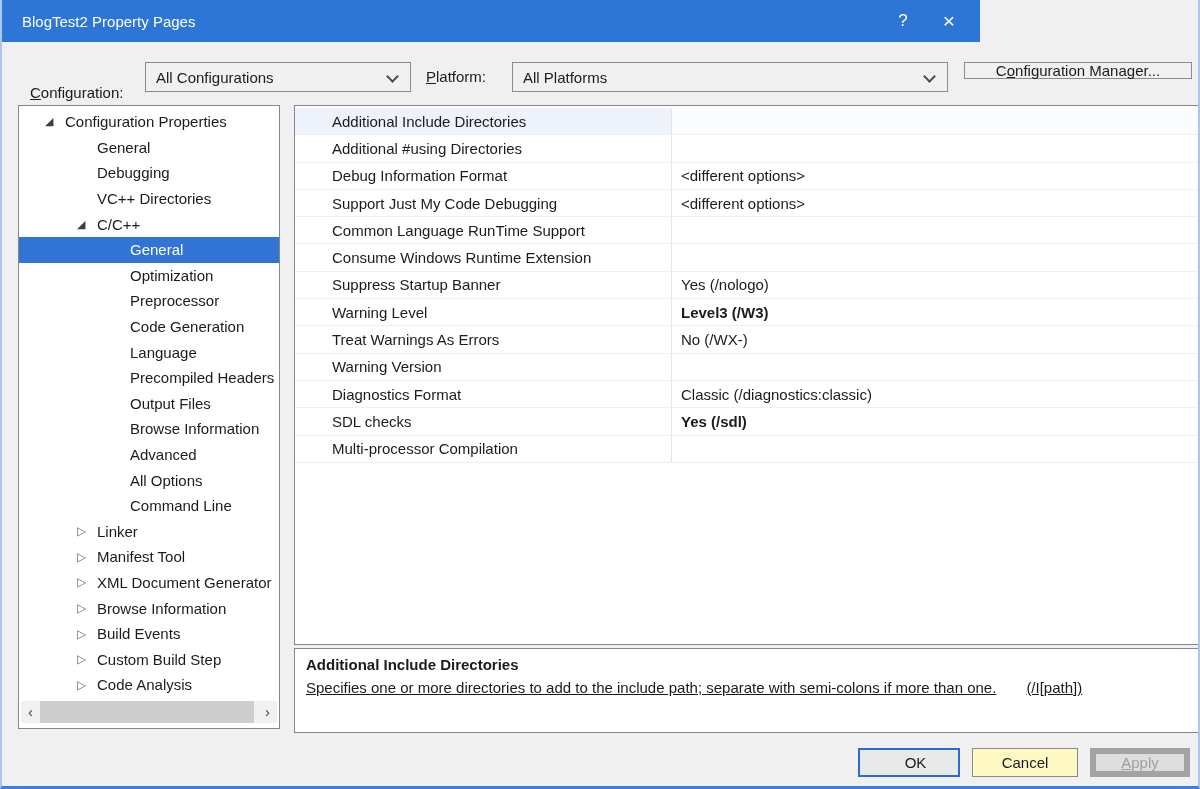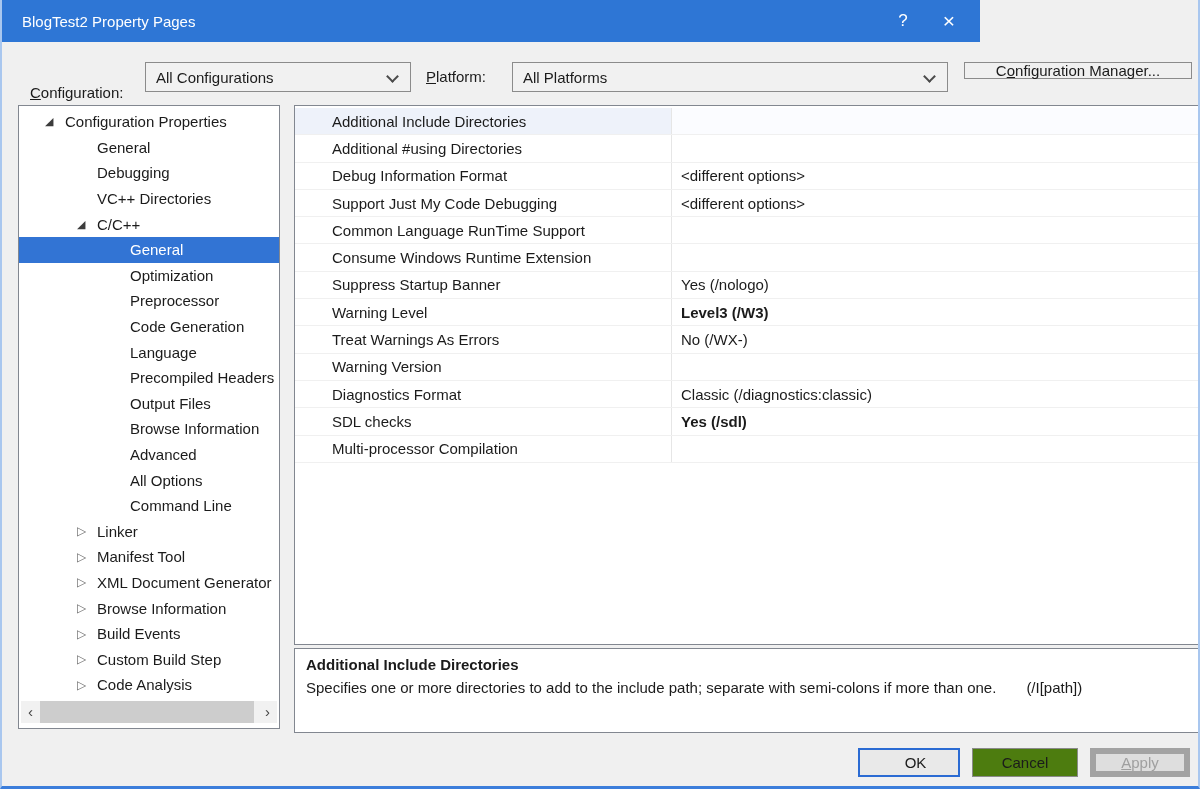--- a/index.html
+++ b/index.html
@@ -62,26 +62,26 @@
   .prop-value{flex:1;padding-left:9px;display:flex;align-items:center;}
   .prop-row.sel .prop-name{background:#eef2fa;}
   .prop-row.sel .prop-value{background:#fbfcff;}
   .prop-value.bold{font-weight:bold;}
   
   .desc-panel{
     position:absolute;left:292px;top:648px;width:905px;height:85px;
     background:#ffffff;border:1px solid #828790;padding:7px 11px;
   }
   .desc-title{font-weight:bold;}
-  .desc-body{margin-top:6px;}
+  .desc-body{margin-top:6px;text-decoration:underline;}
   .desc-switch{margin-left:30px;}
   
   .footer-btn{
     position:absolute;top:748px;height:29px;display:flex;align-items:center;justify-content:center;
-    background:#4d7c0f;border:1px solid #8a8a8a;
+    background:#fef9c3;border:1px solid #8a8a8a;
   }
   .btn-ok{left:856px;width:102px;border:2px solid #2b6bd3;background:#e9e9e9;padding-left:13px;}
   .btn-cancel{left:970px;width:106px;}
   .btn-apply{left:1088px;width:100px;background:#dedede;border:6px solid #a3a3a3;color:#9f9f9f;}
 </style>
 </head>
 <body>
 
 <div class="window">
 

